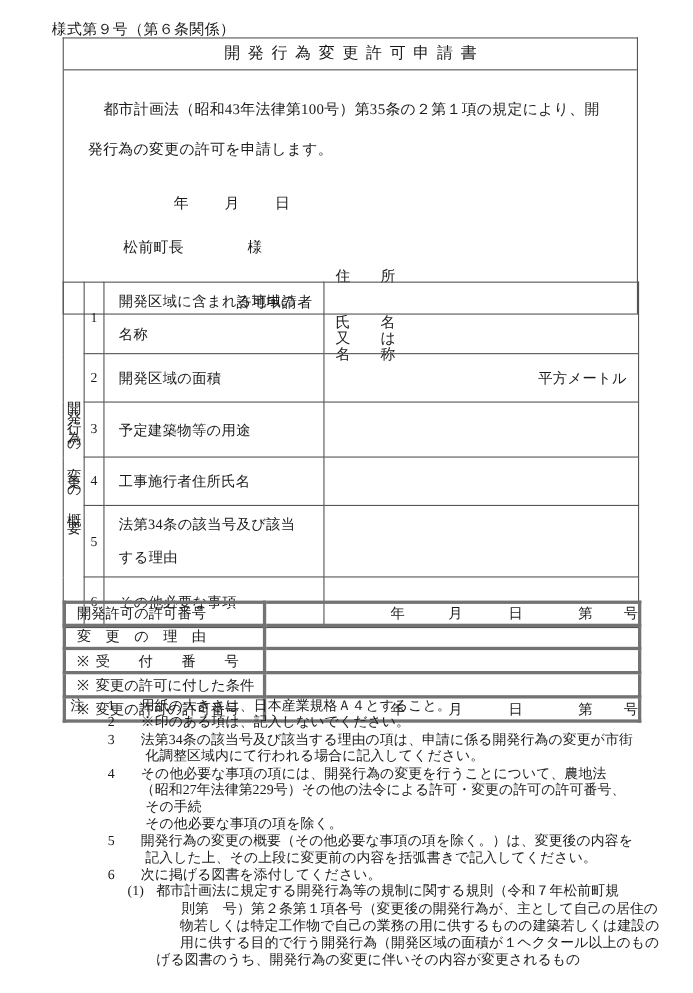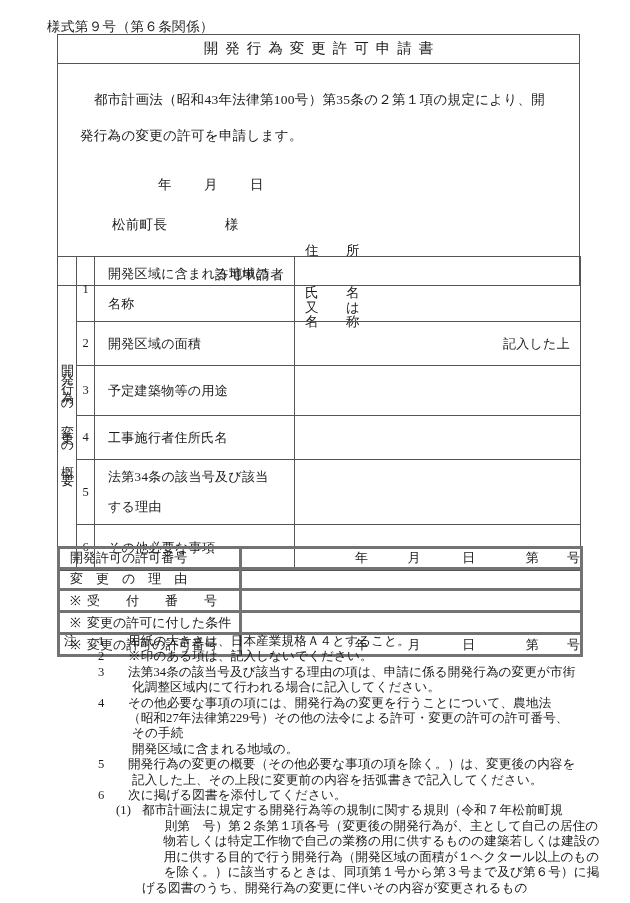--- a/index.html
+++ b/index.html
@@ -265,21 +265,21 @@
           <div>開発区域に含まれる地域の</div>
           <div>名称</div>
         </div>
       </td>
       <td class="valcol r1"></td>
     </tr>
     <tr>
       <td class="numcol r2">2</td>
       <td class="labelcol r2">開発区域の面積</td>
       <td class="valcol r2">
-        <div class="unit">記入した上</div>
+        <div class="unit">平方メートル</div>
       </td>
     </tr>
     <tr>
       <td class="numcol r3">3</td>
       <td class="labelcol r3">予定建築物等の用途</td>
       <td class="valcol r3"></td>
     </tr>
     <tr>
       <td class="numcol r4">4</td>
       <td class="labelcol r4">工事施行者住所氏名</td>
@@ -363,38 +363,37 @@
       <span class="note-body">法第34条の該当号及び該当する理由の項は、申請に係る開発行為の変更が市街</span>
     </div>
     <div class="ind4">化調整区域内にて行われる場合に記入してください。</div>
     <div class="note-row">
       <span class="note-mark"></span>
       <span class="note-num">4</span>
       <span class="note-body">その他必要な事項の項には、開発行為の変更を行うことについて、農地法</span>
     </div>
     <div class="ind1">（昭和27年法律第229号）その他の法令による許可・変更の許可の許可番号、</div>
     <div class="ind4">その手続</div>
-    <div class="ind4">開発区域に含まれる地域の。</div>
+    <div class="ind4">その他必要な事項の項を除く。</div>
     <div class="note-row">
       <span class="note-mark"></span>
       <span class="note-num">5</span>
       <span class="note-body">開発行為の変更の概要（その他必要な事項の項を除く。）は、変更後の内容を</span>
     </div>
     <div class="ind4">記入した上、その上段に変更前の内容を括弧書きで記入してください。</div>
     <div class="note-row">
       <span class="note-mark"></span>
       <span class="note-num">6</span>
       <span class="note-body">次に掲げる図書を添付してください。</span>
     </div>
 
     <div class="sub-row">
       <span class="sub-num">(1)</span>
       <span class="sub-body">都市計画法に規定する開発行為等の規制に関する規則（令和７年松前町規</span>
     </div>
     <div class="ind2">則第　号）第２条第１項各号（変更後の開発行為が、主として自己の居住の</div>
     <div class="ind2">物若しくは特定工作物で自己の業務の用に供するものの建築若しくは建設の</div>
     <div class="ind2">用に供する目的で行う開発行為（開発区域の面積が１ヘクタール以上のもの</div>
-    <div class="ind2">を除く。）に該当するときは、同項第１号から第３号まで及び第６号）に掲</div>
     <div class="ind3">げる図書のうち、開発行為の変更に伴いその内容が変更されるもの</div>
 
   </div>
 
 </div>
 
 </body></html>

